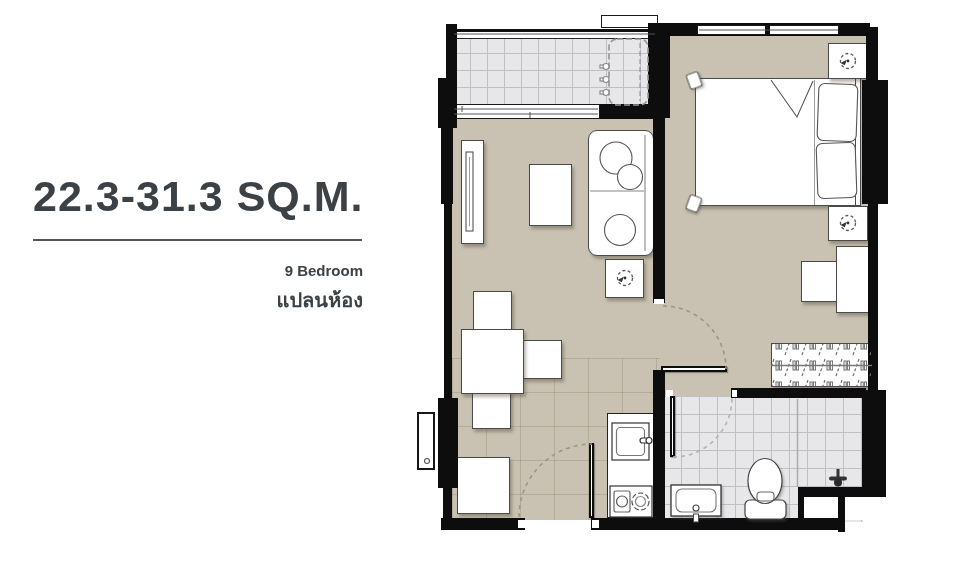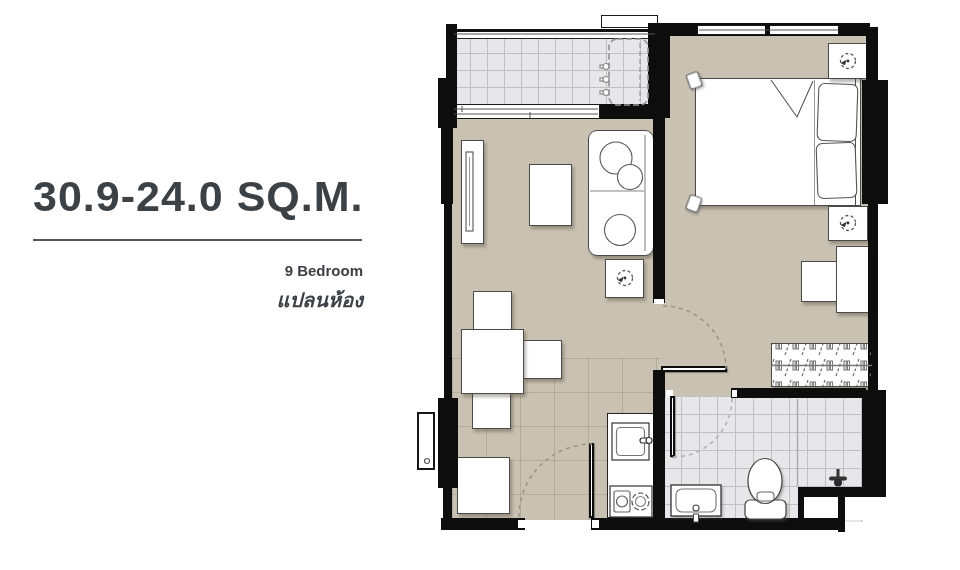--- a/index.html
+++ b/index.html
@@ -7,21 +7,21 @@
   .stage { position:relative; width:960px; height:570px; background:#ffffff; overflow:hidden;
            font-family:"Liberation Sans", sans-serif; }
 
   
   .info { position:absolute; left:33px; top:172px; width:330px; }
   .area-title { font-size:43px; font-weight:700; letter-spacing:1px; color:#3c4146;
                 font-family:"Liberation Sans", sans-serif; white-space:nowrap; }
   .divider { margin-top:18px; width:329px; height:2px; background:#51565a; }
   .sub-en { margin-top:21px; text-align:right; font-size:15px; font-weight:700; color:#3c4146; }
   .sub-th { margin-top:5px; text-align:right; font-size:20px; font-weight:600; color:#3c4146;
-            font-family:"DejaVu Sans", sans-serif;font-style:italic; }
+            font-family:"DejaVu Sans", sans-serif; }
 
   
   .wall  { position:absolute; background:#0d0d0d; }
   .wcap  { position:absolute; background:#ffffff; }
   .floor-main { position:absolute; background:#c9c2b2; }
   .tiles { position:absolute; background-color:#e7e7e9;
            background-image:linear-gradient(#bfbfc4 1px, transparent 1px),
                             linear-gradient(90deg,#bfbfc4 1px, transparent 1px); }
   .t17 { background-size:17px 17px; }
   .t18 { background-size:18px 18px; }
@@ -37,21 +37,21 @@
   .leaf { position:absolute; background:#fff; border:2px solid #0d0d0d; box-shadow:1px 1px 1px rgba(0,0,0,.3); }
   .mask { position:absolute; background:#fff; }
   svg.overlay { position:absolute; left:0; top:0; pointer-events:none; }
 </style>
 </head>
 <body>
 
 <div class="stage">
 
   <div class="info">
-    <div class="area-title">30.9-24.0 SQ.M.</div>
+    <div class="area-title">22.3-31.3 SQ.M.</div>
     <div class="divider"></div>
     <div class="sub-en">9 Bedroom</div>
     <div class="sub-th">แปลนห้อง</div>
   </div>
 
   <div class="floor-main" style="left:452px;top:116px;width:208px;height:404px"></div>
   <div class="floor-main" style="left:660px;top:33px;width:210px;height:365px"></div>
   <div class="kitchen-grid" style="left:452px;top:358px;width:208px;height:162px"></div>
   <div class="tiles t17" style="left:453px;top:36px;width:199px;height:70px"></div>
   <div class="tiles t18" style="left:663px;top:396px;width:200px;height:126px"></div>

